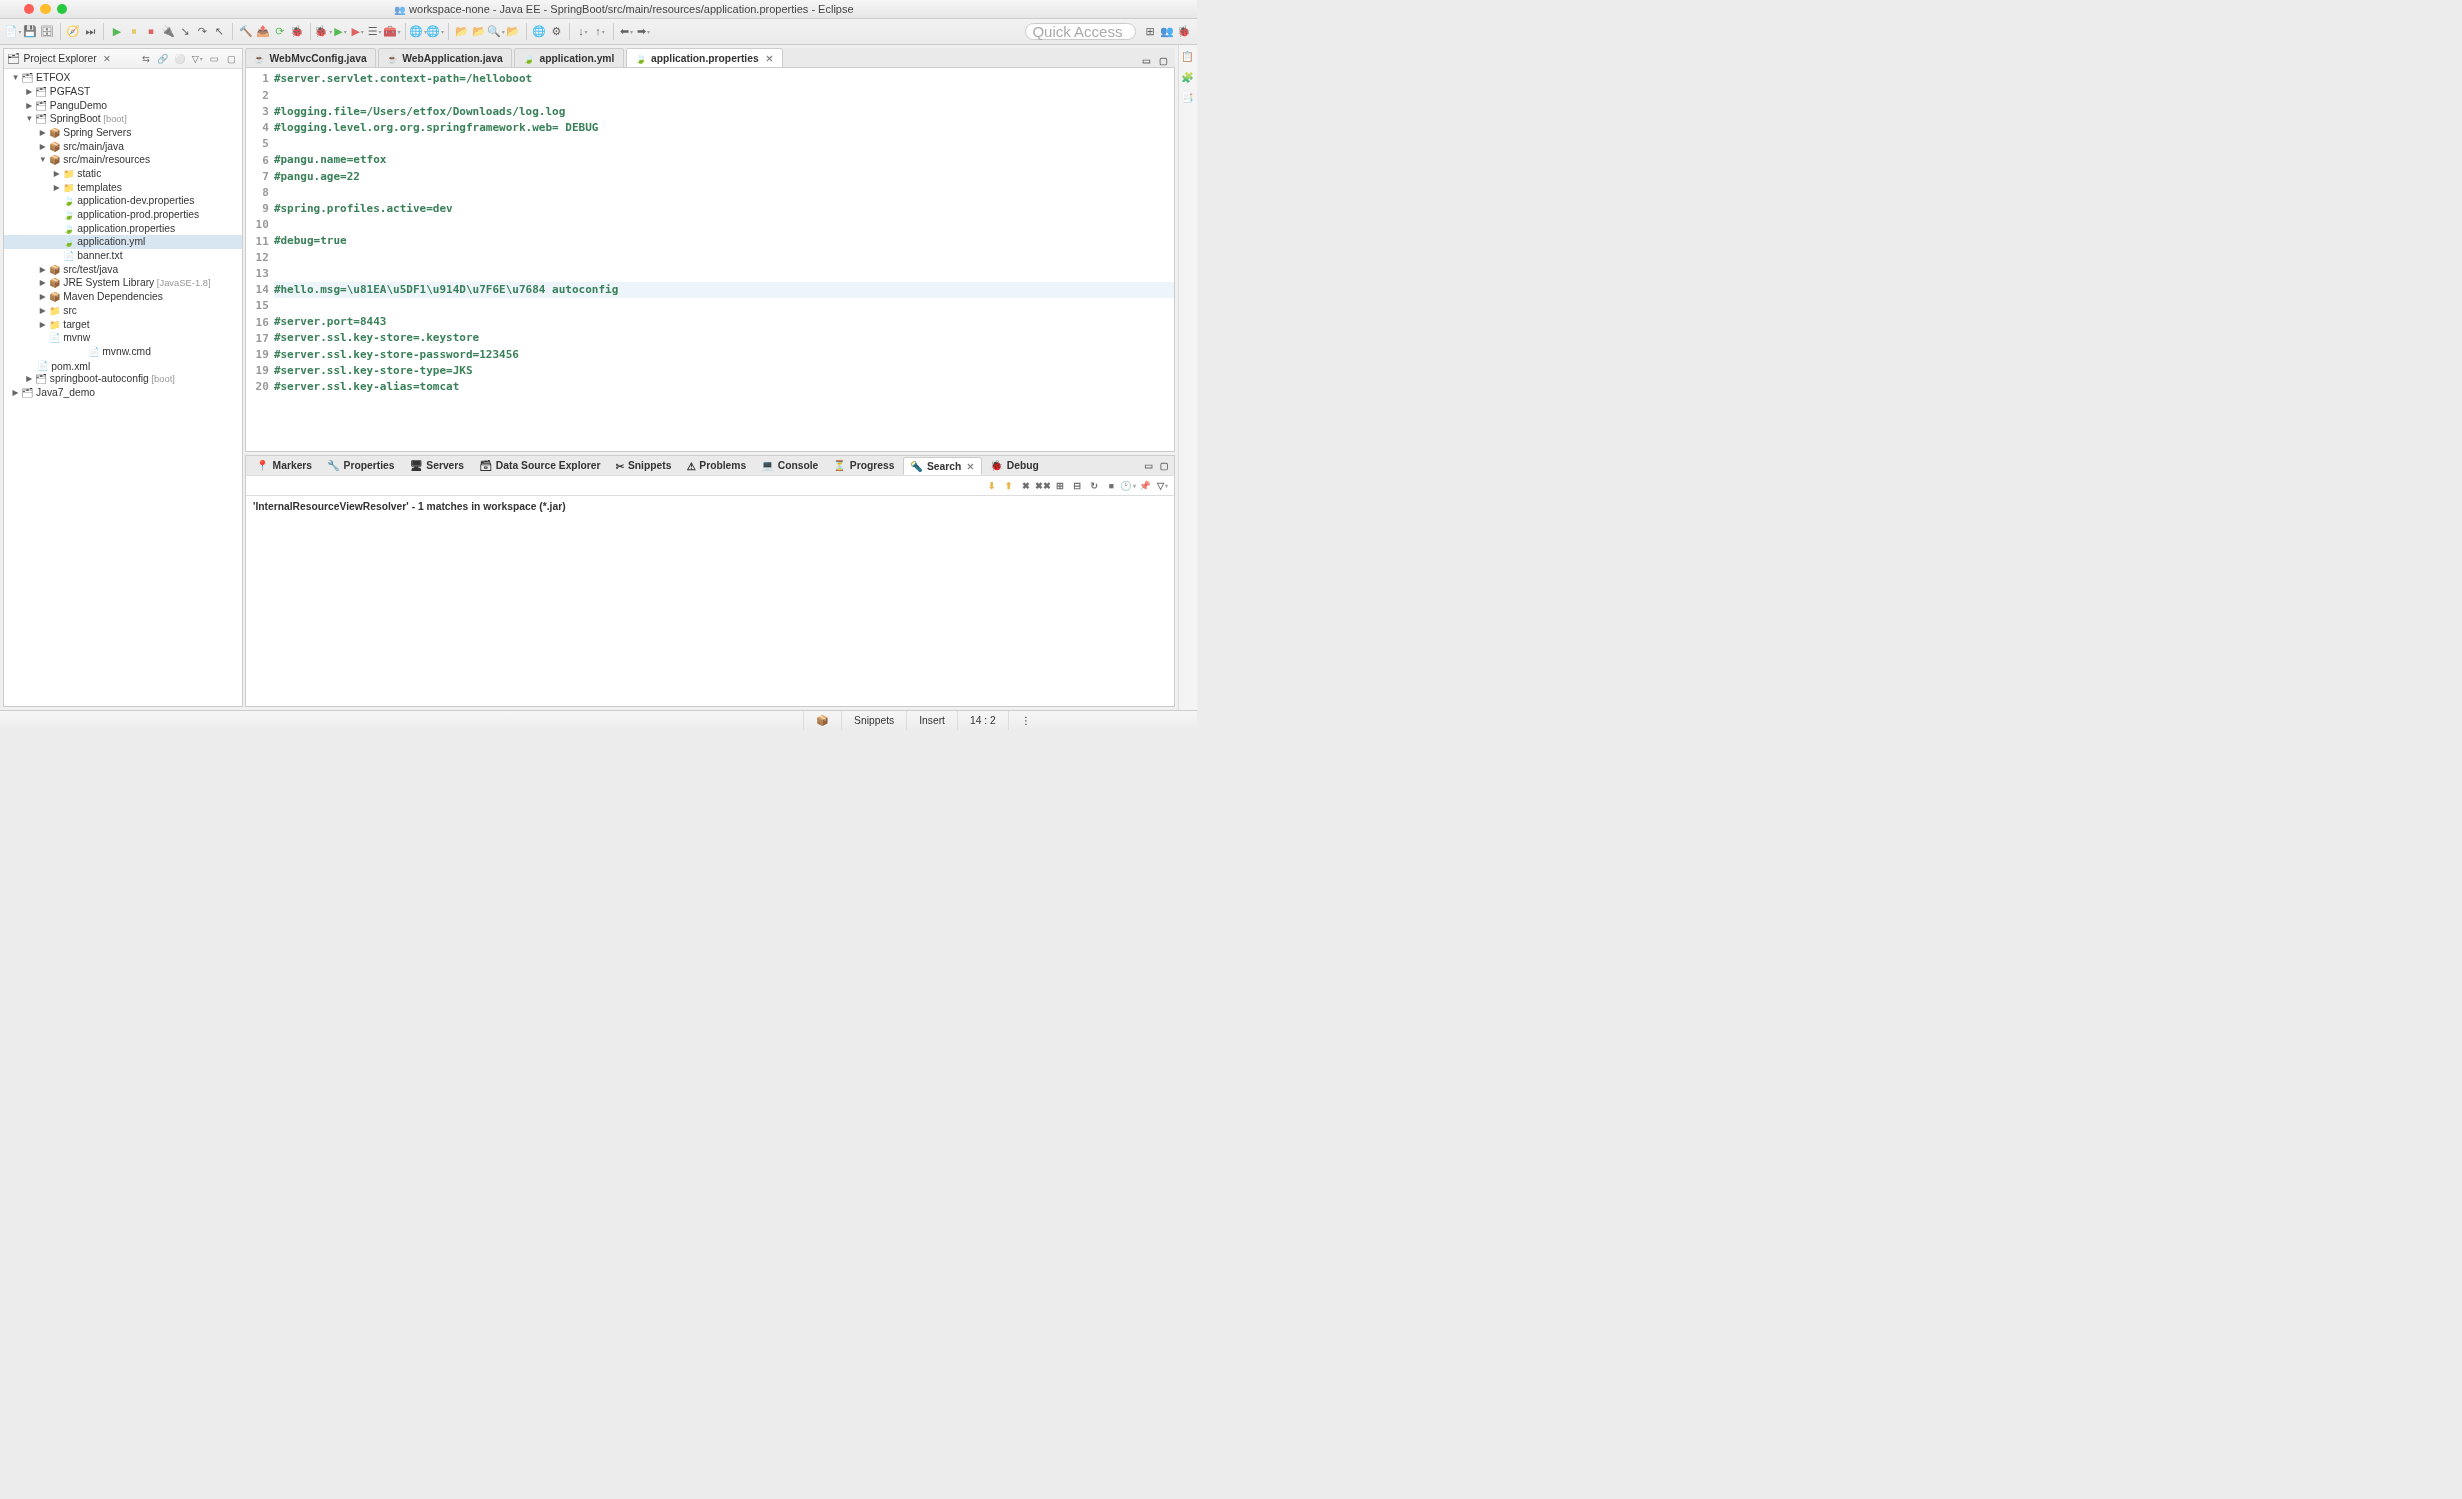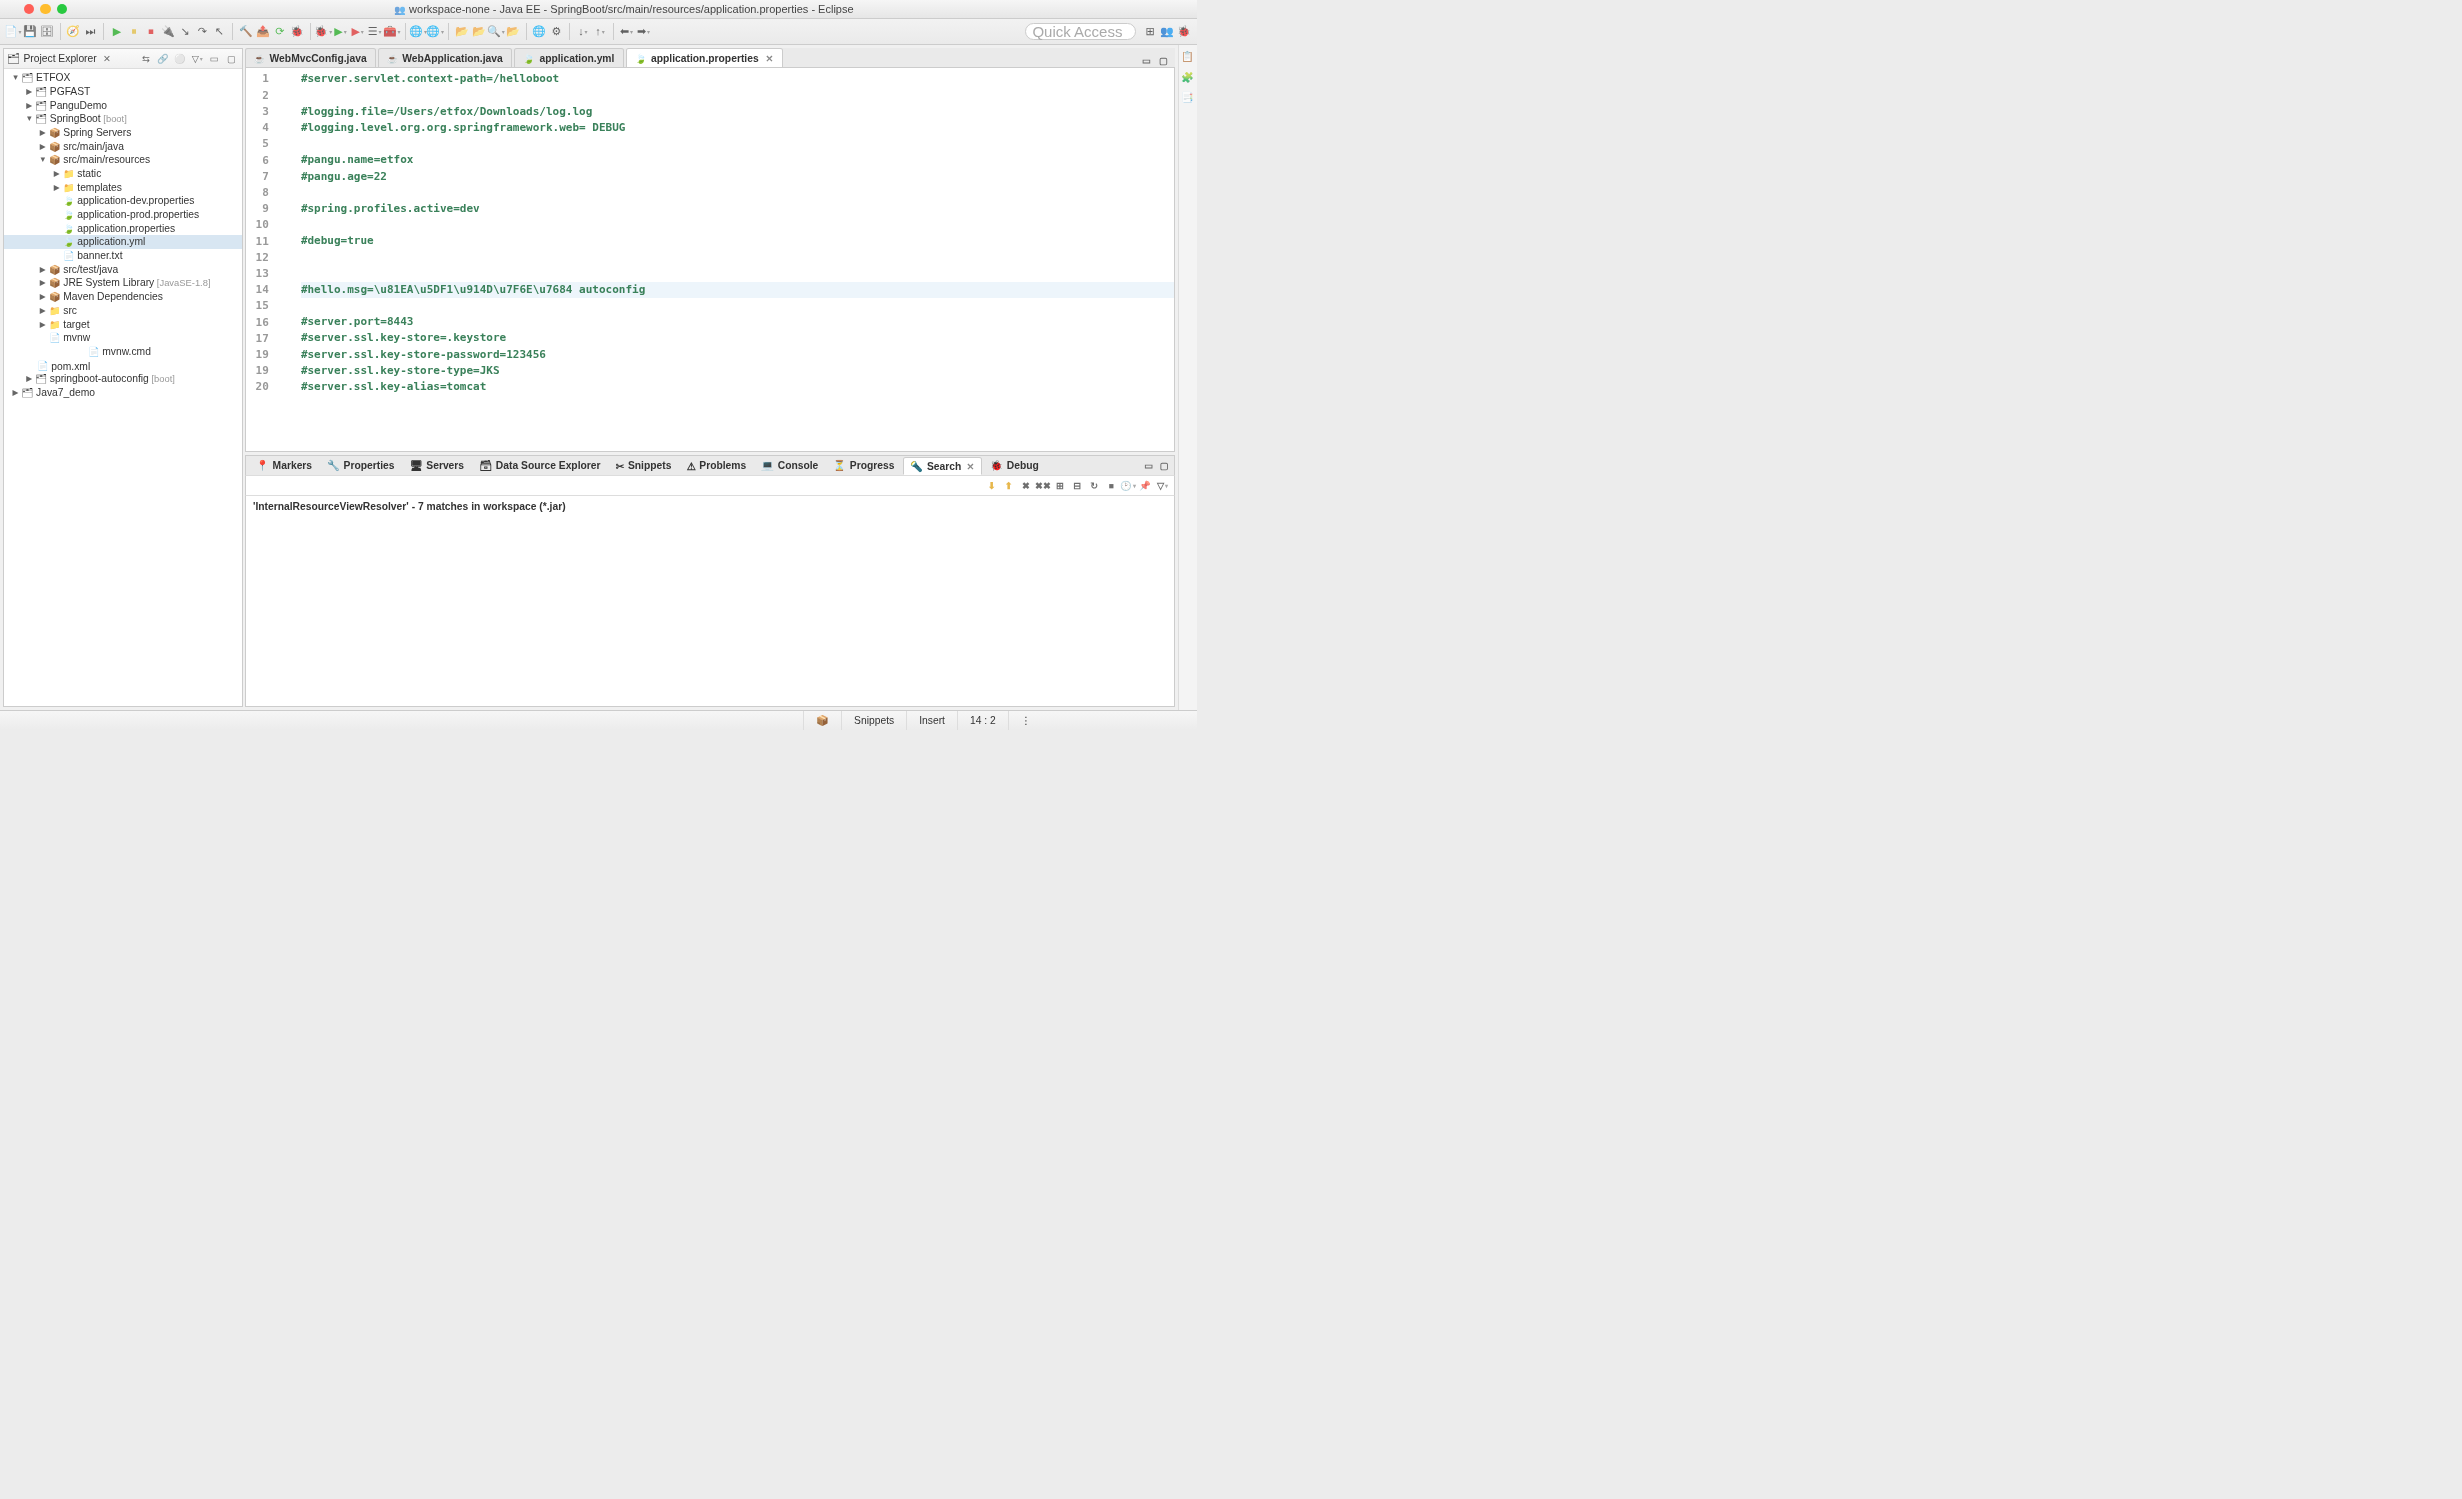--- a/index.html
+++ b/index.html
@@ -115,21 +115,21 @@
   background:#fff;
   border:0.9px solid #ccc;
   border-top:none;
   display:flex;
   font-family: "Menlo","Consolas",monospace;
   font-size:11px;
   overflow:hidden;
 }
 .gutter { width:26px; text-align:right; padding:3.4px 3.4px 3.4px 0; color:#999; line-height:16.2px; user-select:none;}
 .code-lines { flex:1; padding:3.4px 0 3.4px 1.7px; line-height:16.2px; }
-.code-line { height:16.2px; white-space:pre; color:#3a815a;margin-left:27px;}
+.code-line { height:16.2px; white-space:pre; color:#3a815a;}
 .code-line.hl { background:#edf5fb;}
 
 .right-trim { width:19px; background:#f4f4f4; border-left:0.9px solid #ddd; display:flex; flex-direction:column; align-items:center; padding-top:5.1px; gap:6.8px;}
 .trim-btn { width:13.7px; height:13.7px; font-size:10.3px; opacity:.7; cursor:pointer;}
 
 .bottom-panel {
   height: 252px;
   display:flex;
   flex-direction:column;
   margin-top:2.6px;
@@ -519,21 +519,21 @@
         <span class="vbtn">✖✖</span>
         <span class="vbtn">⊞</span>
         <span class="vbtn">⊟</span>
         <span class="vbtn">↻</span>
         <span class="vbtn">⏹</span>
         <span class="vbtn tdrop">🕑</span>
         <span class="vbtn">📌</span>
         <span class="vbtn tdrop">▽</span>
       </div>
       <div class="bottom-body">
-        <span>'InternalResourceViewResolver' - 7 matches in workspace (*.jar)</span>
+        <span>'InternalResourceViewResolver' - 1 matches in workspace (*.jar)</span>
       </div>
     </div>
   </div>
 
   <div class="right-trim">
     <span class="trim-btn">📋</span>
     <span class="trim-btn">🧩</span>
     <span class="trim-btn">📑</span>
   </div>
 </div>

